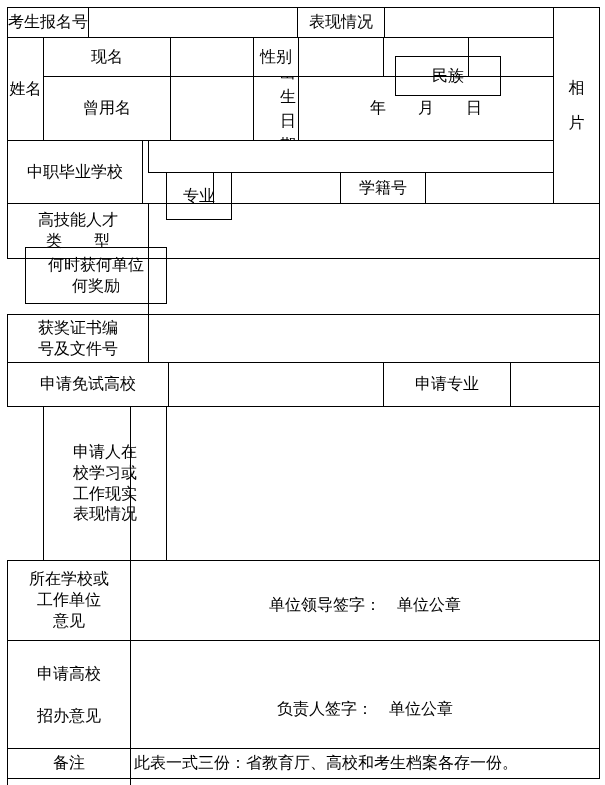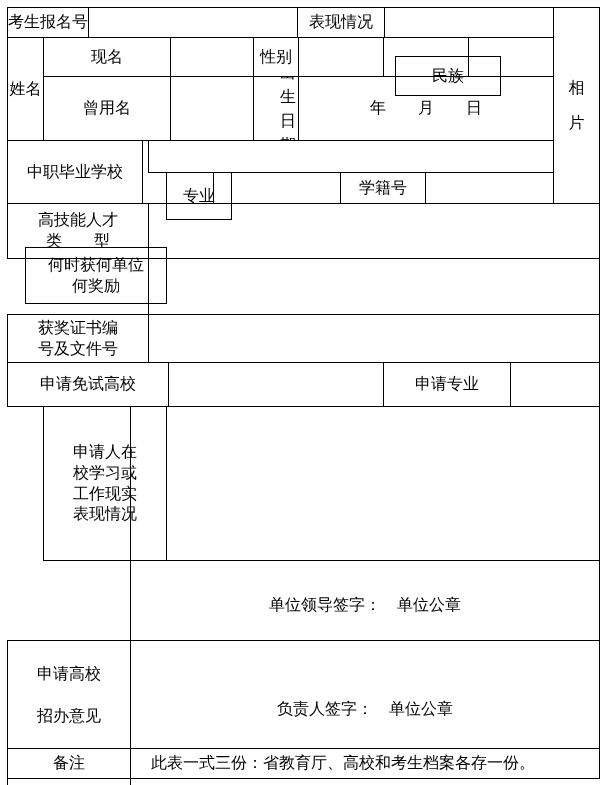--- a/index.html
+++ b/index.html
@@ -5,21 +5,21 @@
   html,body{margin:0;padding:0;background:#fff;}
   #page{position:relative;width:605px;height:785px;background:#fff;
         font-family:"DejaVu Sans","Liberation Sans",sans-serif;color:#000;}
   .cell{position:absolute;box-sizing:border-box;border:1px solid #000;
         display:flex;align-items:center;justify-content:center;
         text-align:center;white-space:pre-line;line-height:1.3;
         font-size:16px;color:#000;overflow:hidden;}
   .lh15{line-height:1.5;padding-left:24px;}
   .lh26{line-height:2.6;}
   .vphoto{line-height:2.15;}
-  .leftpad{justify-content:flex-start;text-align:left;padding-left:20px;}
+  .leftpad{justify-content:flex-start;text-align:left;padding-left:3px;}
   .sig{display:block;text-align:left;}
   .sig .l1{text-align:center;line-height:1.3;}
   .sig-school .l1{margin-top:13px;}
   .sig-college .l1{margin-top:37px;}
   .stub{position:absolute;width:1px;background:#000;}
 </style>
 </head>
 <body>
 
 <div id="page">
@@ -67,20 +67,23 @@
   <div class="cell" style="left:168px;top:362px;width:216px;height:45px;"></div>
   <div class="cell" style="left:383px;top:362px;width:128px;height:45px;">申请专业</div>
   <div class="cell" style="left:510px;top:362px;width:90px;height:45px;"></div>
 
   <div class="cell" style="left:7px;top:406px;width:124px;height:155px;margin-left:36px;">申请人在
 校学习或
 工作现实
 表现情况</div>
   <div class="cell" style="left:130px;top:406px;width:470px;height:155px;"></div>
 
+  <div class="cell" style="left:7px;top:560px;width:124px;height:81px;">所在学校或
+工作单位
+意见</div>
   <div class="cell sig sig-school" style="left:130px;top:560px;width:470px;height:81px;">
     <div class="l1">单位领导签字：　单位公章</div>
     
   </div>
 
   <div class="cell lh26" style="left:7px;top:640px;width:124px;height:109px;">申请高校
 招办意见</div>
   <div class="cell sig sig-college" style="left:130px;top:640px;width:470px;height:109px;">
     <div class="l1">负责人签字：　单位公章</div>
     

